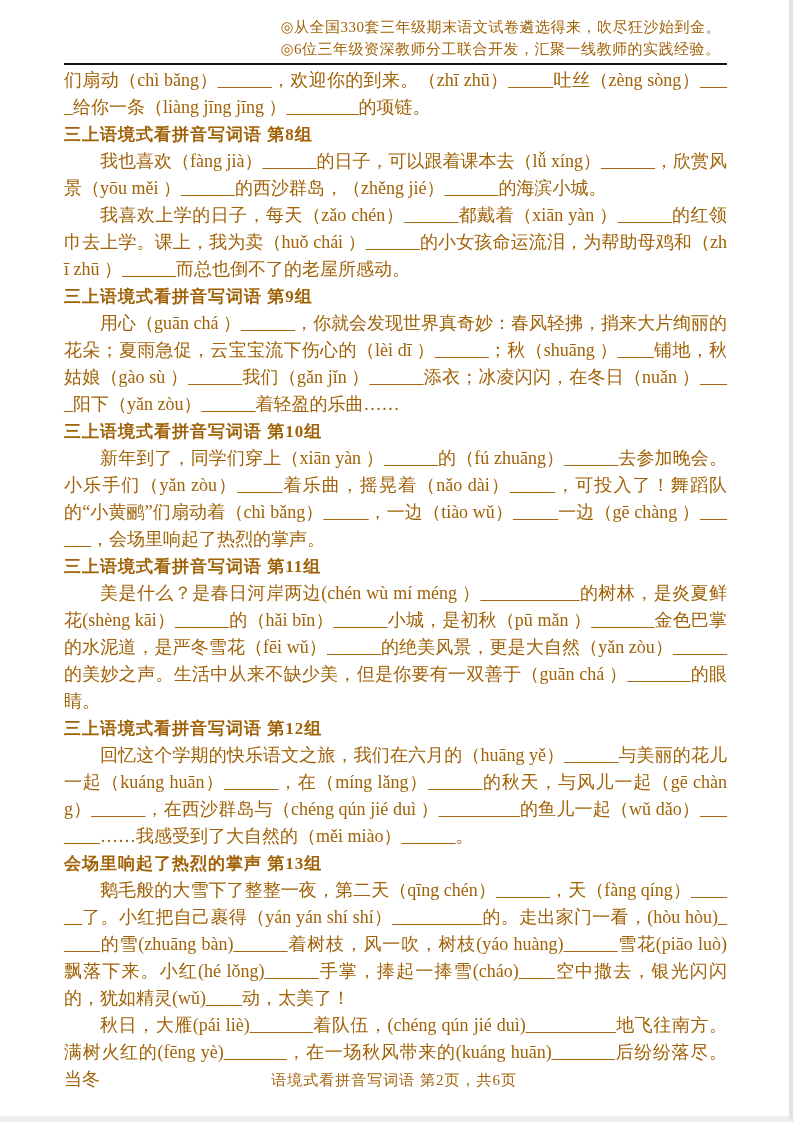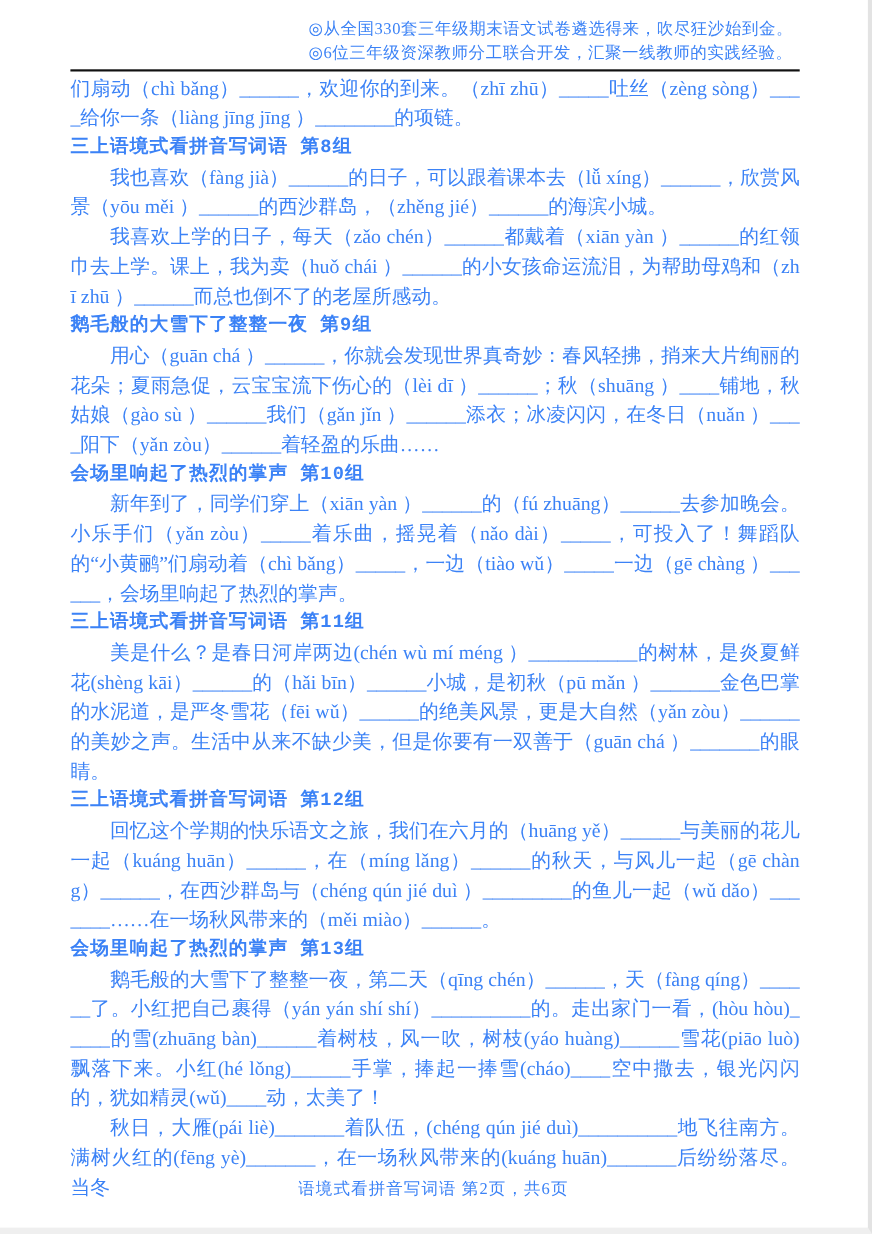--- a/index.html
+++ b/index.html
@@ -5,21 +5,21 @@
   html,body{margin:0;padding:0;background:#ffffff;}
   .page{
     position:relative;
     width:793px;height:1122px;
     box-sizing:border-box;
     padding:16px 62px 0 64px;
     background:#ffffff;
     border-right:4px solid #e3e3e3;
     border-bottom:6px solid #efefef;
     font-family:"Liberation Serif","DejaVu Serif",serif;
-    color:#3b82f6;
+    color:#a16207;
     overflow:hidden;
   }
   .hdr{
     width:fit-content;
     margin:0 6px 0 auto;
     font-size:15px;
     line-height:22px;
     letter-spacing:0.5px;
   }
   .hdr div{white-space:nowrap;}
@@ -33,21 +33,21 @@
     margin:0;
     font-size:18px;
     line-height:27px;
     text-align:justify;
     text-justify:inter-character;
     word-break:break-all;
   }
   .para.indent{text-indent:2em;}
   .sec-title{
     margin:0;
-    font-family:Liberation Mono, monospace;
+    font-family:Liberation Serif, serif;
     font-weight:bold;
     font-size:17px;
     line-height:27px;
     letter-spacing:1px;
   }
   .footer{
     position:absolute;
     left:0;right:1px;
     bottom:26px;
     text-align:center;
@@ -71,37 +71,37 @@
 
     <p class="para">们扇动（chì bǎng）______，欢迎你的到来。（zhī zhū）_____吐丝（zèng sòng）____给你一条（liàng jīng jīng ）________的项链。</p>
 
     <section>
       <h2 class="sec-title">三上语境式看拼音写词语 第8组</h2>
       <p class="para indent">我也喜欢（fàng jià）______的日子，可以跟着课本去（lǚ xíng）______，欣赏风景（yōu měi ）______的西沙群岛，（zhěng jié）______的海滨小城。</p>
       <p class="para indent">我喜欢上学的日子，每天（zǎo chén）______都戴着（xiān yàn ）______的红领巾去上学。课上，我为卖（huǒ chái ）______的小女孩命运流泪，为帮助母鸡和（zhī zhū ）______而总也倒不了的老屋所感动。</p>
     </section>
 
     <section>
-      <h2 class="sec-title">鹅毛般的大雪下了整整一夜 第9组</h2>
+      <h2 class="sec-title">三上语境式看拼音写词语 第9组</h2>
       <p class="para indent">用心（guān chá ）______，你就会发现世界真奇妙：春风轻拂，捎来大片绚丽的花朵；夏雨急促，云宝宝流下伤心的（lèi dī ）______；秋（shuāng ）____铺地，秋姑娘（gào sù ）______我们（gǎn jǐn ）______添衣；冰凌闪闪，在冬日（nuǎn ）____阳下（yǎn zòu）______着轻盈的乐曲……</p>
     </section>
 
     <section>
-      <h2 class="sec-title">会场里响起了热烈的掌声 第10组</h2>
+      <h2 class="sec-title">三上语境式看拼音写词语 第10组</h2>
       <p class="para indent">新年到了，同学们穿上（xiān yàn ）______的（fú zhuāng）______去参加晚会。小乐手们（yǎn zòu）_____着乐曲，摇晃着（nǎo dài）_____，可投入了！舞蹈队的“小黄鹂”们扇动着（chì bǎng）_____，一边（tiào wǔ）_____一边（gē chàng ）______，会场里响起了热烈的掌声。</p>
     </section>
 
     <section>
       <h2 class="sec-title">三上语境式看拼音写词语 第11组</h2>
       <p class="para indent">美是什么？是春日河岸两边(chén wù mí méng ）___________的树林，是炎夏鲜花(shèng kāi）______的（hǎi bīn）______小城，是初秋（pū mǎn ）_______金色巴掌的水泥道，是严冬雪花（fēi wǔ）______的绝美风景，更是大自然（yǎn zòu）______的美妙之声。生活中从来不缺少美，但是你要有一双善于（guān chá ）_______的眼睛。</p>
     </section>
 
     <section>
       <h2 class="sec-title">三上语境式看拼音写词语 第12组</h2>
-      <p class="para indent">回忆这个学期的快乐语文之旅，我们在六月的（huāng yě）______与美丽的花儿一起（kuáng huān）______，在（míng lǎng）______的秋天，与风儿一起（gē chàng）______，在西沙群岛与（chéng qún jié duì ）_________的鱼儿一起（wǔ dǎo）_______……在一场秋风带来的（měi miào）______。</p>
+      <p class="para indent">回忆这个学期的快乐语文之旅，我们在六月的（huāng yě）______与美丽的花儿一起（kuáng huān）______，在（míng lǎng）______的秋天，与风儿一起（gē chàng）______，在西沙群岛与（chéng qún jié duì ）_________的鱼儿一起（wǔ dǎo）_______……我感受到了大自然的（měi miào）______。</p>
     </section>
 
     <section>
       <h2 class="sec-title">会场里响起了热烈的掌声 第13组</h2>
       <p class="para indent">鹅毛般的大雪下了整整一夜，第二天（qīng chén）______，天（fàng qíng）______了。小红把自己裹得（yán yán shí shí）__________的。走出家门一看，(hòu hòu)_____的雪(zhuāng bàn)______着树枝，风一吹，树枝(yáo huàng)______雪花(piāo luò)飘落下来。小红(hé lǒng)______手掌，捧起一捧雪(cháo)____空中撒去，银光闪闪的，犹如精灵(wǔ)____动，太美了！</p>
     </section>
 
     <section>
       <p class="para indent">秋日，大雁(pái liè)_______着队伍，(chéng qún jié duì)__________地飞往南方。满树火红的(fēng yè)_______，在一场秋风带来的(kuáng huān)_______后纷纷落尽。当冬</p>
     </section>

